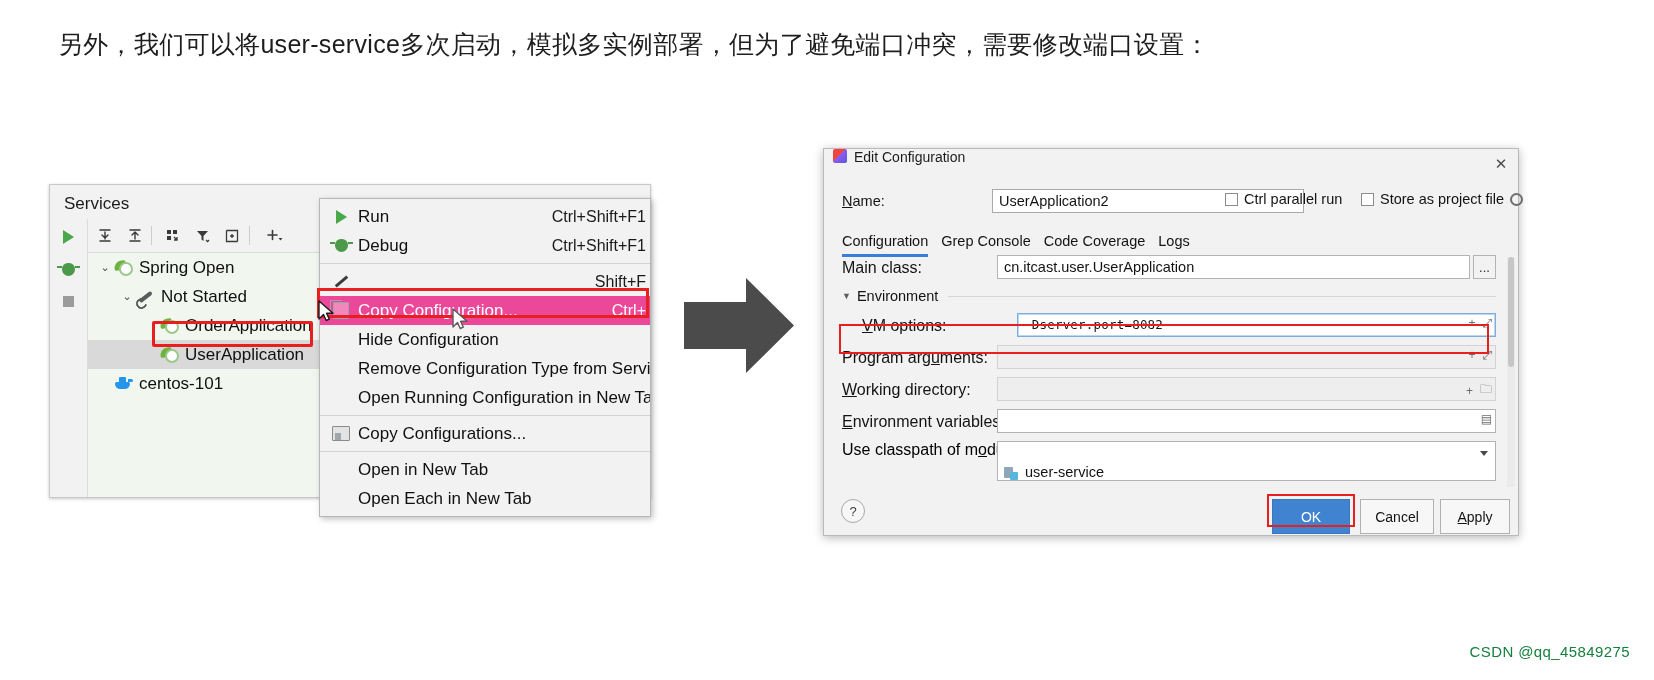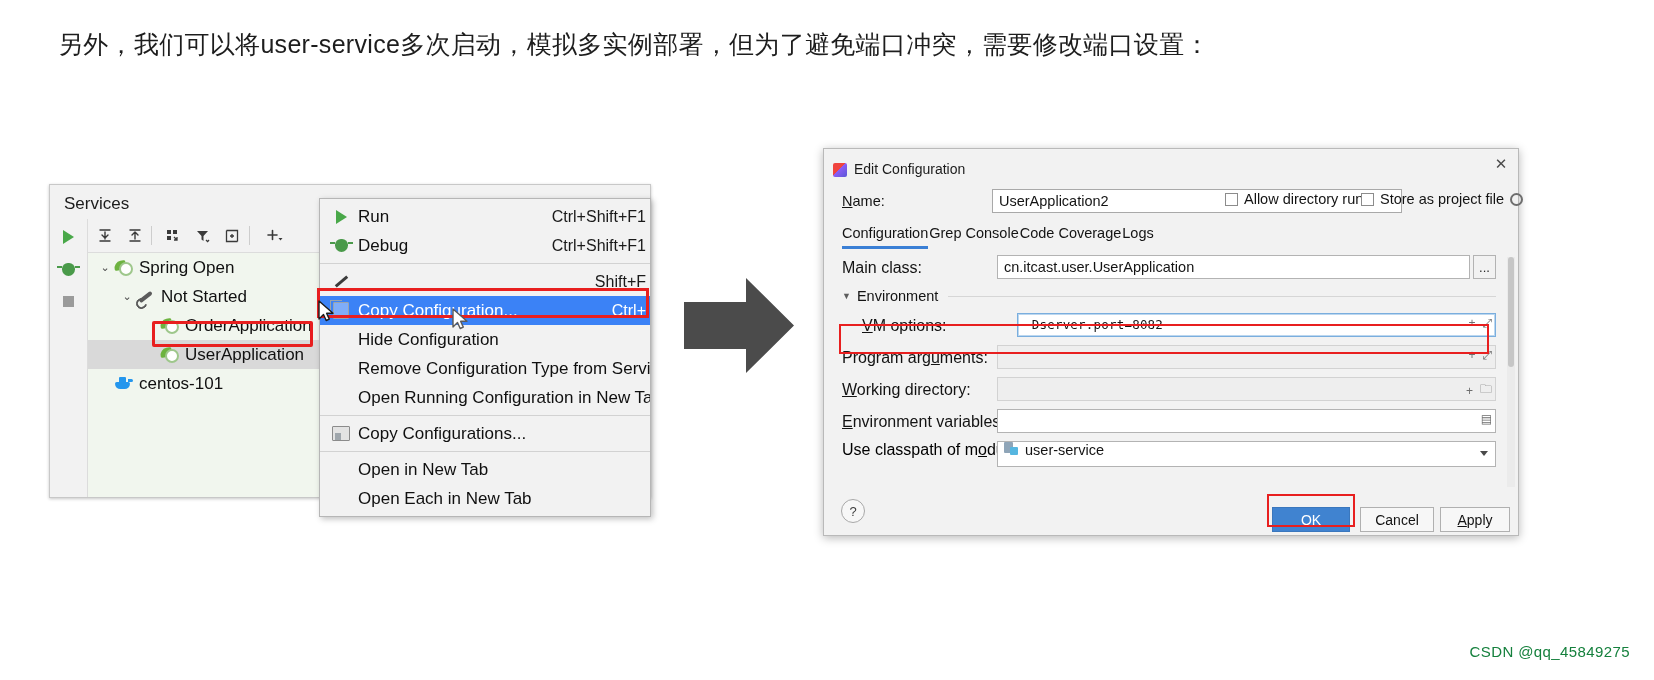--- a/index.html
+++ b/index.html
@@ -264,21 +264,21 @@
     position: relative;
     height: 29px;
     display: flex;
     align-items: center;
     font-size: 17px;
     color: #101010;
     white-space: nowrap;
     padding-left: 8px;
   }
   .ctx-item.highlight {
-    background: #3b82f6;
+    background: #ec4899;
     color: #ffffff;
   }
   .ctx-icon {
     flex: 0 0 26px;
     width: 26px;
     height: 20px;
     display: flex;
     align-items: center;
     justify-content: center;
     margin-right: 4px;
@@ -390,21 +390,21 @@
     height: 386px;
     background: #f2f2f2;
     border: 1px solid #b9b9b9;
     box-shadow: 0 2px 9px rgba(0,0,0,0.28);
   }
   .dlg-titlebar {
     position: relative;
     height: 28px;
     background: #f2f2f2;
     display: flex;
-    align-items: flex-end;
+    align-items: flex-start;
     padding-left: 9px;
   }
   .dlg-app-icon {
     width: 14px; height: 14px;
     position: relative;
     margin-right: 7px;
     flex: 0 0 14px;
   }
   .dlg-app-icon .a {
     position: absolute; left: 0; top: 0;
@@ -449,21 +449,21 @@
   .u { text-decoration: underline; }
   .name-label {
     position: absolute;
     left: 0;
     top: 4px;
   }
   .name-input {
     position: absolute;
     left: 150px;
     top: 0;
-    width: 410px;
+    width: 312px;
     height: 24px;
     background: #ffffff;
     border: 1px solid #a9a9a9;
     box-sizing: border-box;
     font-size: 14.5px;
     color: #131313;
     padding: 0 6px;
     line-height: 22px;
   }
   .chk-wrap {
@@ -491,24 +491,24 @@
     width: 13px; height: 13px;
     border: 2px solid #6e6e6e;
     border-radius: 50%;
     box-sizing: border-box;
     position: relative;
   }
 
   .tabs {
     position: absolute;
     left: 18px;
-    top: 48px;
+    top: 56px;
     display: flex;
     align-items: flex-end;
-    gap: 1px;
+    gap: 13px;
   }
   .tab {
     font-size: 14.5px;
     color: #131313;
     padding-bottom: 5px;
     border-bottom: 3px solid transparent;
   }
   .tab.active { border-bottom-color: #3a7fd5; }
 
   .panel {
@@ -619,26 +619,26 @@
     left: 0;
     right: 0;
     top: 186px;
     height: 24px;
   }
   .combo {
     position: absolute;
     left: 155px;
     right: 0;
     top: 0;
-    height: 26px;
+    height: 40px;
     background: #ffffff;
     border: 1px solid #b3b3b3;
     box-sizing: border-box;
     display: flex;
-    align-items: flex-start;
+    align-items: flex-end;
     padding: 0 6px;
     font-size: 14.5px;
     color: #131313;
   }
   .mod-icon {
     width: 15px; height: 13px;
     position: relative;
     margin-right: 6px;
     flex: 0 0 15px;
   }
@@ -680,22 +680,22 @@
     border-radius: 50%;
     background: #f7f7f7;
     display: flex;
     align-items: center;
     justify-content: center;
     font-size: 13px;
     color: #3d3d3d;
   }
   .btn {
     position: absolute;
-    top: 16px;
-    height: 25px;
+    top: 8px;
+    height: 35px;
     border: 1px solid #b0b0b0;
     background: #f7f7f7;
     font-size: 14px;
     color: #131313;
     display: flex;
     align-items: center;
     justify-content: center;
     box-sizing: border-box;
   }
   .btn.primary {
@@ -958,21 +958,21 @@
   </div>
 
   <div class="dlg-body">
 
     <div class="row-name">
       <span class="lbl name-label"><span class="u">N</span>ame:</span>
       <div class="name-input">UserApplication2</div>
 
       <div class="chk-wrap chk-parallel">
         <span class="chk-box"></span>
-        <span>Allow directory run</span>
+        <span>Ctrl parallel run</span>
       </div>
 
       <div class="chk-wrap chk-store">
         <span class="chk-box"></span>
         <span>Store as project file</span>
         <span class="store-gear"></span>
       </div>
     </div>
 
     <div class="tabs">

